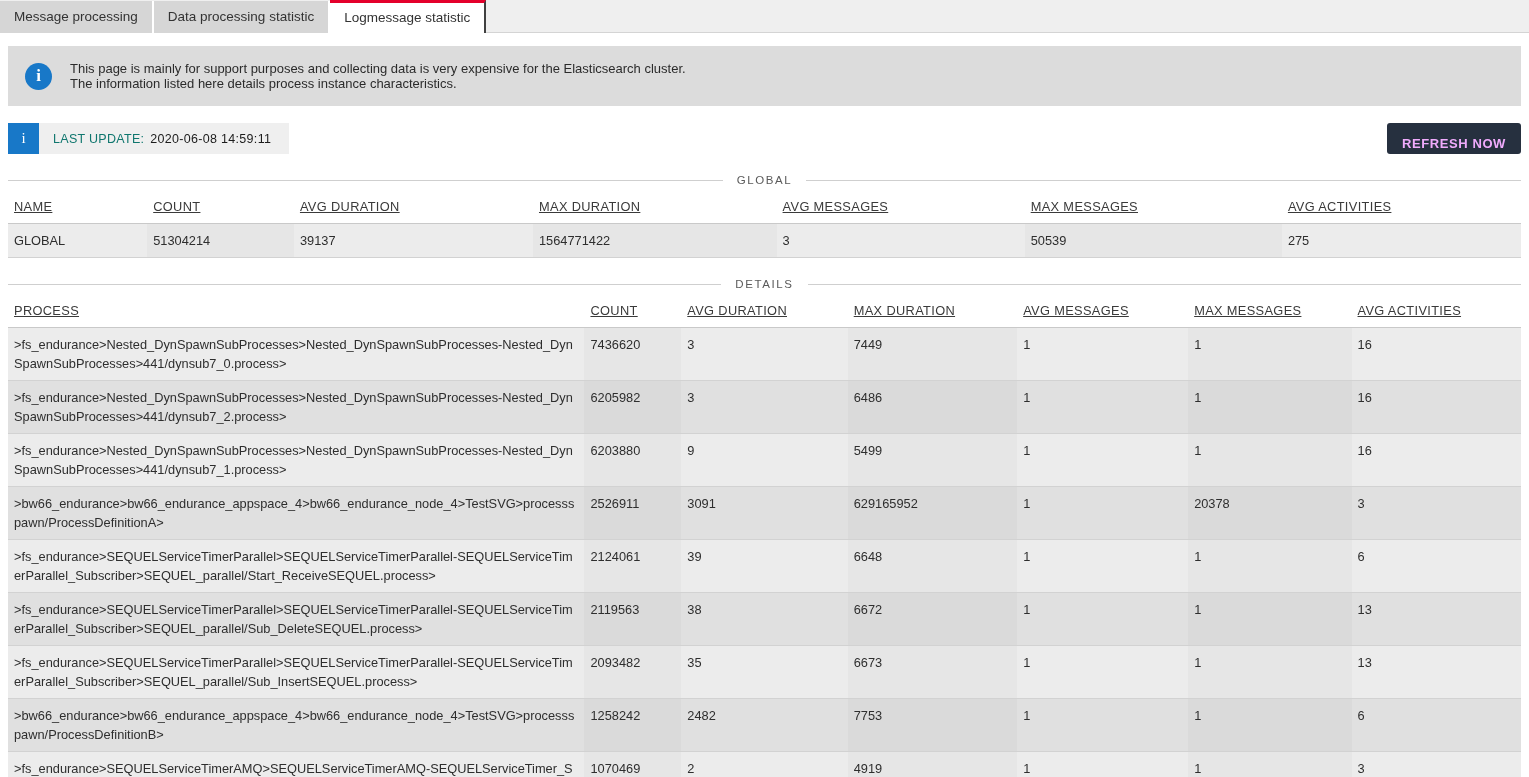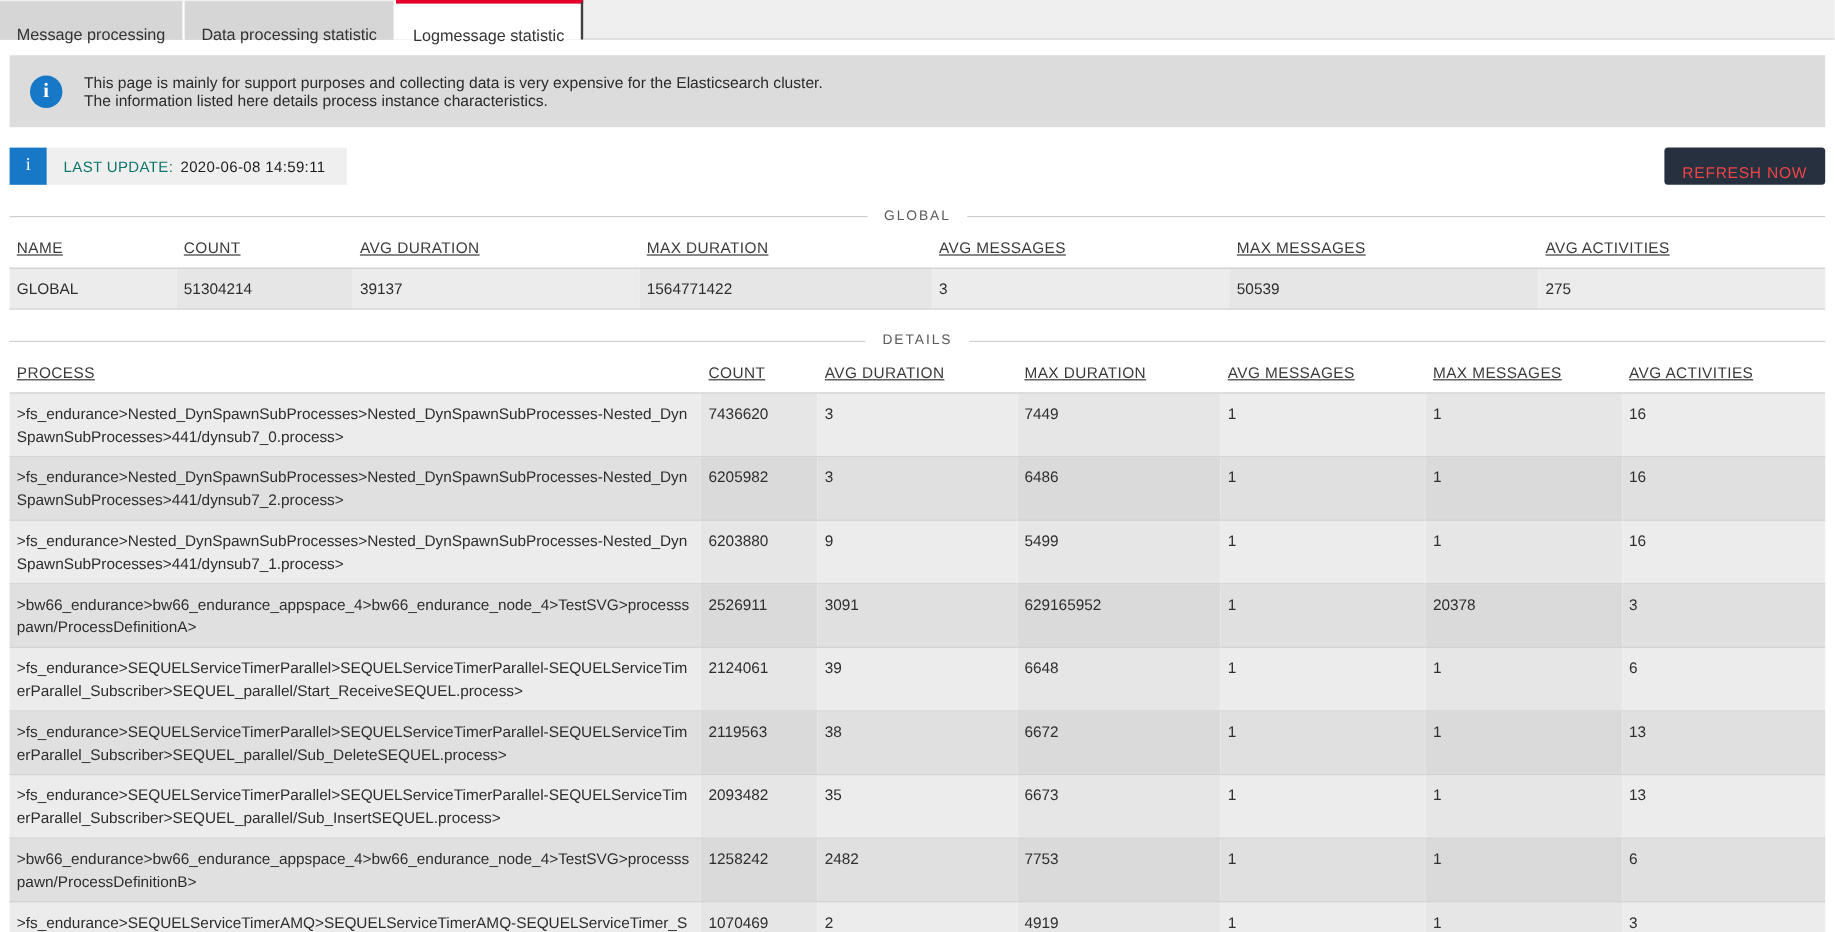--- a/index.html
+++ b/index.html
@@ -18,21 +18,21 @@
     height: 33px;
     background: #efefef;
     border-bottom: 1px solid #d4d4d4;
     display: flex;
     align-items: flex-end;
     padding-left: 0;
   }
   .tab {
     height: 32px;
     line-height: 32px;
-    padding: 12px 14px;
+    padding: 0 14px;
     font-size: 13.5px;
     color: #333333;
     background: #d6d6d6;
     border-right: 2px solid #ffffff;
     cursor: pointer;
     white-space: nowrap;
     position: relative;
     top: 1px;
   }
   .tab.active {
@@ -104,27 +104,27 @@
     align-items: center;
     font-size: 12.5px;
     letter-spacing: .3px;
   }
   .lu-label { color: #0f766e; }
   .lu-value { color: #1c1c1c; font-weight: normal; margin-left: 6px; }
 
   .btns { display: flex; gap: 10px; }
   .btn {
     background: #26303f;
-    color: #ef4444;
+    color: #f0abfc;
     border: none;
     border-radius: 3px;
     height: 31px;
     padding: 13px 15px;
     font-size: 13px;
-    font-weight: normal;
+    font-weight: bold;
     letter-spacing: .6px;
     font-family: "Liberation Sans", sans-serif;
     cursor: pointer;
   }
 
   
   .section-head {
     margin: 20px 8px 0 8px;
     display: flex;
     align-items: center;

